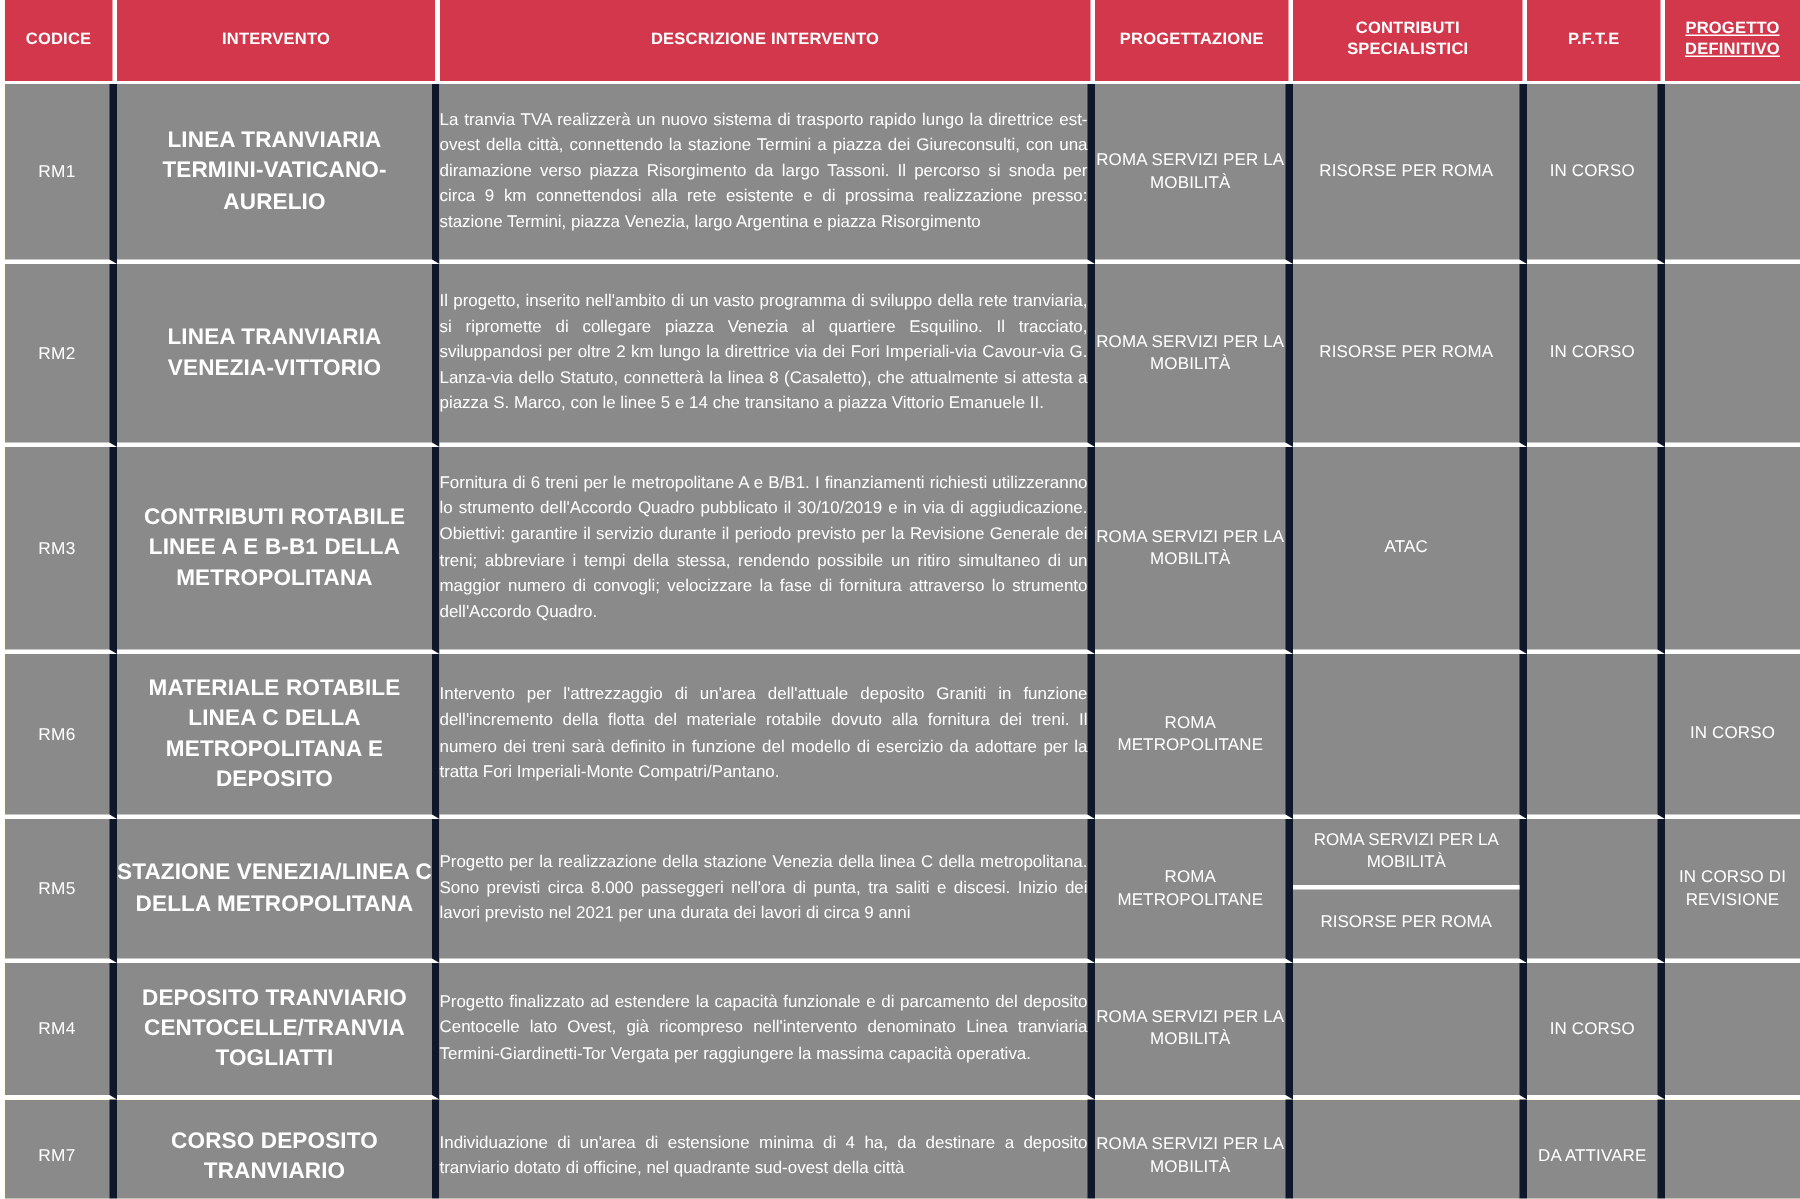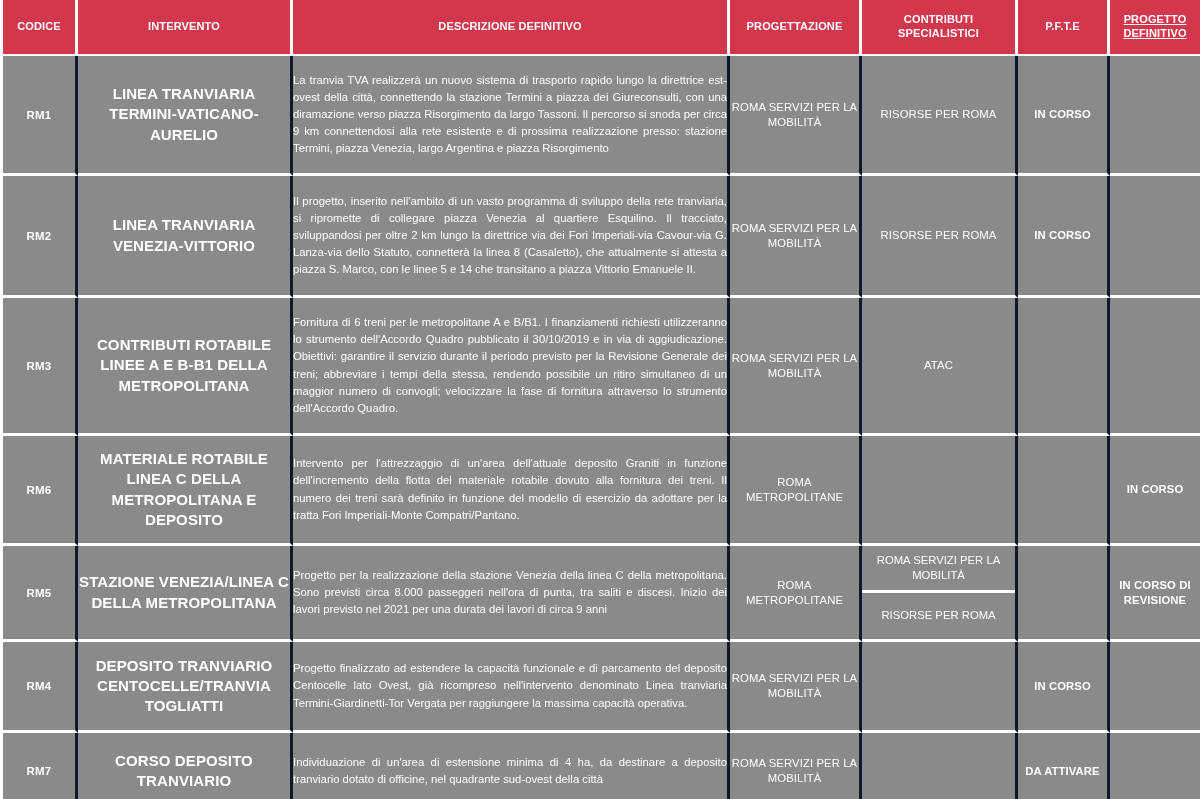--- a/index.html
+++ b/index.html
@@ -52,32 +52,32 @@
     border-bottom: 2px solid #ffffff;
     padding: 2px 4px;
   }
   thead th.last { border-right: none; text-decoration: underline; }
   thead th.first { border-left: 3px solid #ffffff; }
 
   
   tbody td {
     background: #8a8a8a;
     color: #ffffff;
-    border-right: 3px solid #0f172a;
+    border-right: 5px solid #0f172a;
     border-bottom: 3px solid #ffffff;
     padding: 4px 6px;
   }
   tbody td.last { border-right: none; }
   tbody tr.lastrow td { border-bottom: none; }
   tbody td.firstcol { border-left: 3px solid #ffffff; }
 
   td.codice {
     text-align: center;
     font-size: 11.5px;
-    font-weight: bold;
+    font-weight: normal;
     letter-spacing: 0.2px;
   }
 
   td.intervento {
     text-align: center;
     font-size: 15px;
     font-weight: bold;
     line-height: 1.35;
     letter-spacing: 0.1px;
     padding: 4px 10px;
@@ -93,21 +93,21 @@
     padding: 10px 8px 8px 8px;
     hyphens: none;
   }
 
   td.prog, td.contrib, td.pfte, td.pdef {
     text-align: center;
     font-size: 11.3px;
     line-height: 1.3;
     letter-spacing: 0.1px;
   }
-  td.pfte, td.pdef { font-weight: bold; }
+  td.pfte, td.pdef { font-weight: normal; }
   td.contrib, td.prog { font-weight: normal; }
 
   
   td.contrib-split { padding: 0; vertical-align: middle; }
   .subcell {
     display: flex;
     align-items: center;
     justify-content: center;
     text-align: center;
     font-size: 11.3px;
@@ -136,21 +136,21 @@
       <col style="width:132px">
       <col style="width:156px">
       <col style="width:92px">
       <col style="width:90px">
     </colgroup>
 
     <thead>
       <tr>
         <th class="first">CODICE</th>
         <th>INTERVENTO</th>
-        <th>DESCRIZIONE DEFINITIVO</th>
+        <th>DESCRIZIONE INTERVENTO</th>
         <th>PROGETTAZIONE</th>
         <th>
           <span>CONTRIBUTI</span><br>
           <span>SPECIALISTICI</span>
         </th>
         <th>P.F.T.E</th>
         <th class="last">
           <span>PROGETTO</span><br>
           <span>DEFINITIVO</span>
         </th>

